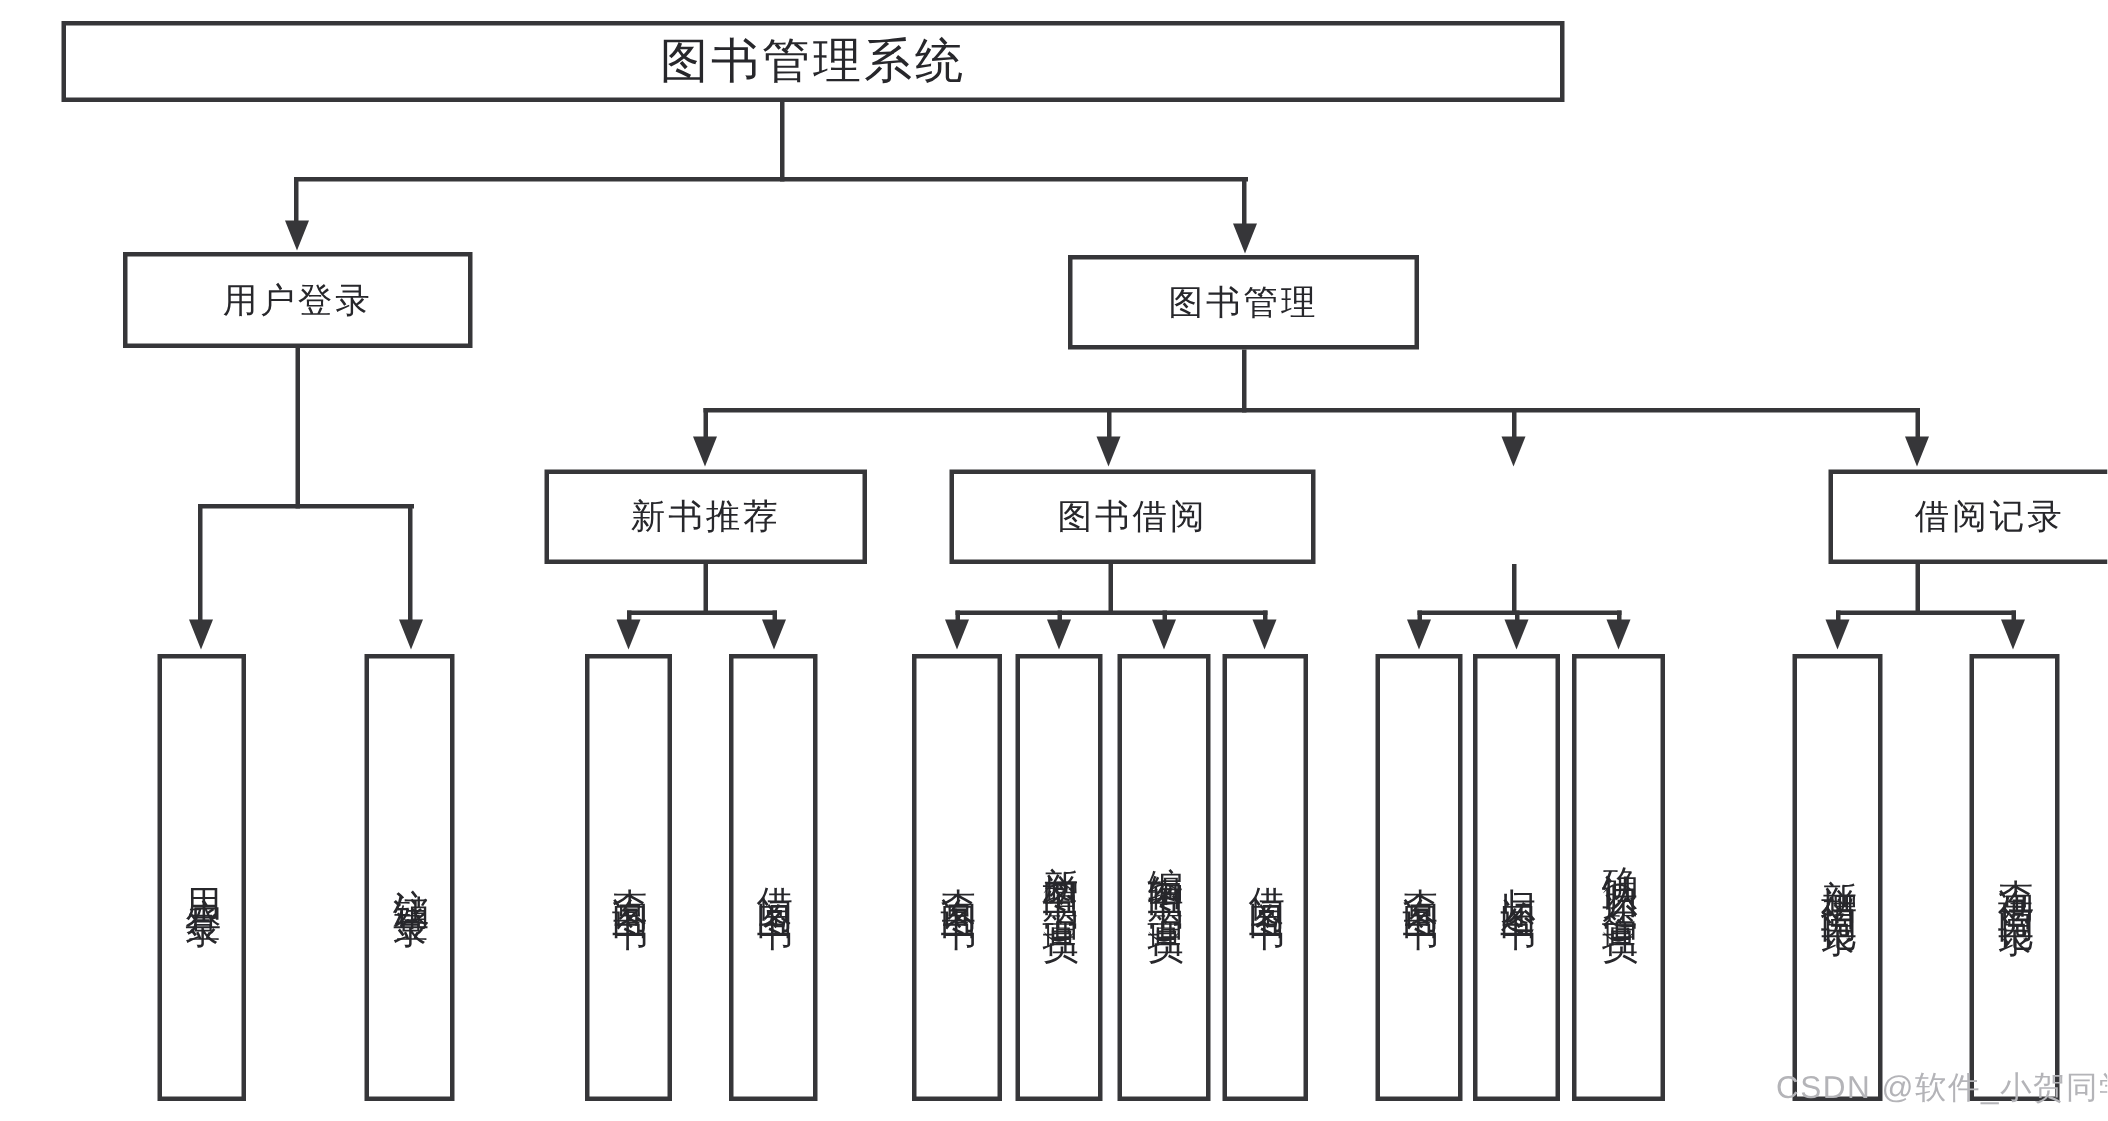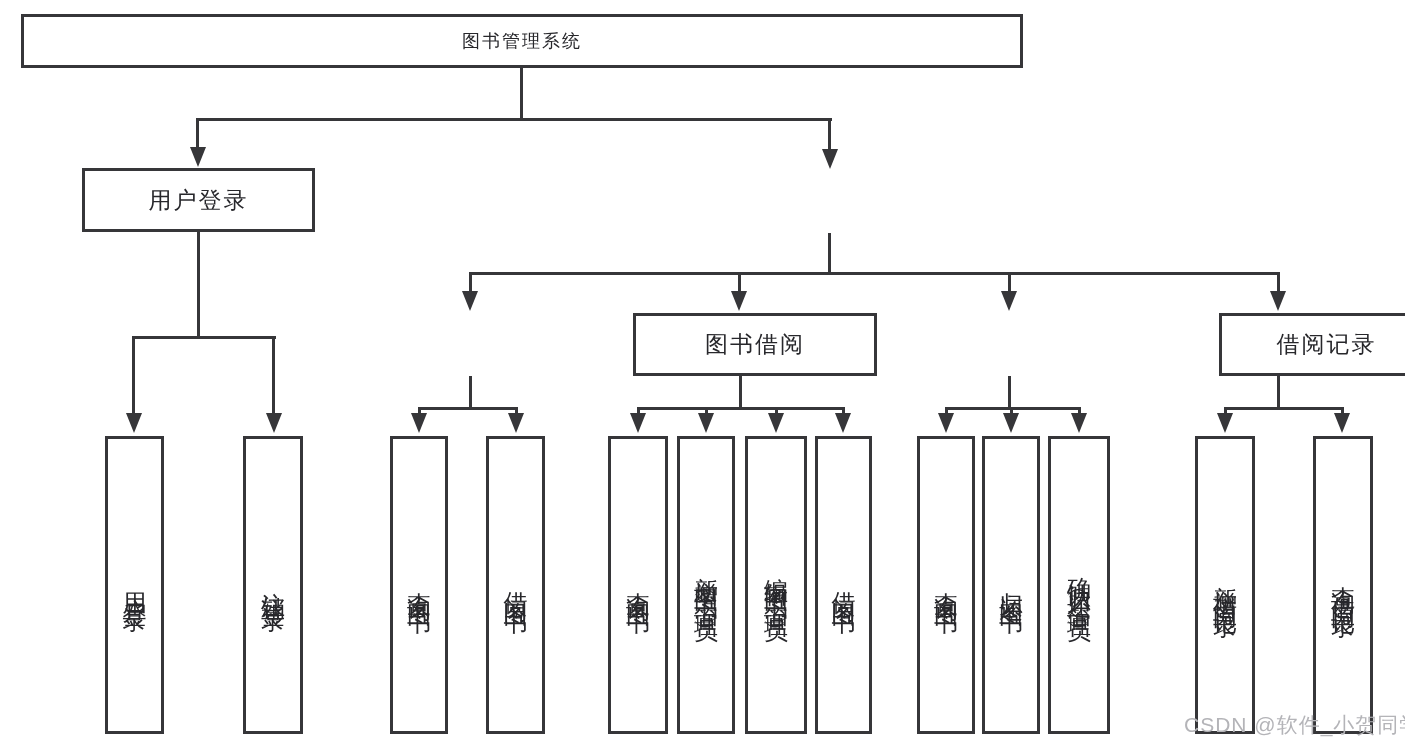--- a/index.html
+++ b/index.html
@@ -5,21 +5,21 @@
   html,body{margin:0;padding:0;background:#ffffff;}
   #stage{
     position:relative;width:1405px;height:747px;background:#ffffff;overflow:hidden;
     font-family:"Liberation Sans","DejaVu Sans",sans-serif;
   }
   .box{
     position:absolute;background:#ffffff;border:3px solid #363639;box-sizing:border-box;
     display:flex;align-items:center;justify-content:center;color:#27272b;
   }
   .hbox{font-size:23px;letter-spacing:2px;white-space:nowrap;}
-  .root-box{font-size:18px;}
+  .root-box{font-size:32px;margin-left:20px;}
   .vbox{writing-mode:vertical-rl;text-orientation:mixed;font-size:24px;letter-spacing:6px;}
   .line{position:absolute;background:#363639;}
   .arrow{
     position:absolute;width:0;height:0;
     border-left:8px solid transparent;border-right:8px solid transparent;
     border-top:20px solid #363639;
   }
   .watermark{
     position:absolute;left:1184px;top:711px;font-size:21px;letter-spacing:1px;
     color:#b4b4b8;white-space:nowrap;z-index:5;
@@ -37,20 +37,23 @@
   <div class="line" style="left:520px;top:68px;width:3px;height:53px;"></div>
   <div class="line" style="left:196px;top:118px;width:636px;height:3px;"></div>
   <div class="line" style="left:196px;top:118px;width:3px;height:32px;"></div>
   <div class="arrow" style="left:190px;top:147px;"></div>
   <div class="line" style="left:828px;top:118px;width:3px;height:32px;"></div>
   <div class="arrow" style="left:822px;top:149px;"></div>
 
   <div class="box hbox" style="left:82px;top:168px;width:233px;height:64px;">
     <span>用户登录</span>
   </div>
+  <div class="box hbox" style="left:712px;top:170px;width:234px;height:63px;">
+    <span>图书管理</span>
+  </div>
 
   <div class="line" style="left:197px;top:232px;width:3px;height:107px;"></div>
   <div class="line" style="left:132px;top:336px;width:144px;height:3px;"></div>
   <div class="line" style="left:132px;top:336px;width:3px;height:78px;"></div>
   <div class="arrow" style="left:126px;top:413px;"></div>
   <div class="line" style="left:272px;top:336px;width:3px;height:78px;"></div>
   <div class="arrow" style="left:266px;top:413px;"></div>
 
   <div class="box vbox" style="left:105px;top:436px;width:59px;height:298px;">
     <span>用户登录</span>
@@ -63,20 +66,23 @@
   <div class="line" style="left:469px;top:272px;width:811px;height:3px;"></div>
   <div class="line" style="left:469px;top:272px;width:3px;height:20px;"></div>
   <div class="arrow" style="left:462px;top:291px;"></div>
   <div class="line" style="left:738px;top:272px;width:3px;height:20px;"></div>
   <div class="arrow" style="left:731px;top:291px;"></div>
   <div class="line" style="left:1008px;top:272px;width:3px;height:20px;"></div>
   <div class="arrow" style="left:1001px;top:291px;"></div>
   <div class="line" style="left:1277px;top:272px;width:3px;height:20px;"></div>
   <div class="arrow" style="left:1270px;top:291px;"></div>
 
+  <div class="box hbox" style="left:363px;top:313px;width:215px;height:63px;">
+    <span>新书推荐</span>
+  </div>
   <div class="box hbox" style="left:633px;top:313px;width:244px;height:63px;">
     <span>图书借阅</span>
   </div>
   <div class="box hbox" style="left:1171px;top:313px;width:215px;height:63px;margin-left:48px;">
     <span>借阅记录</span>
   </div>
 
   <div class="line" style="left:469px;top:376px;width:3px;height:34px;"></div>
   <div class="line" style="left:418px;top:407px;width:100px;height:3px;"></div>
   <div class="line" style="left:418px;top:407px;width:3px;height:9px;"></div>

